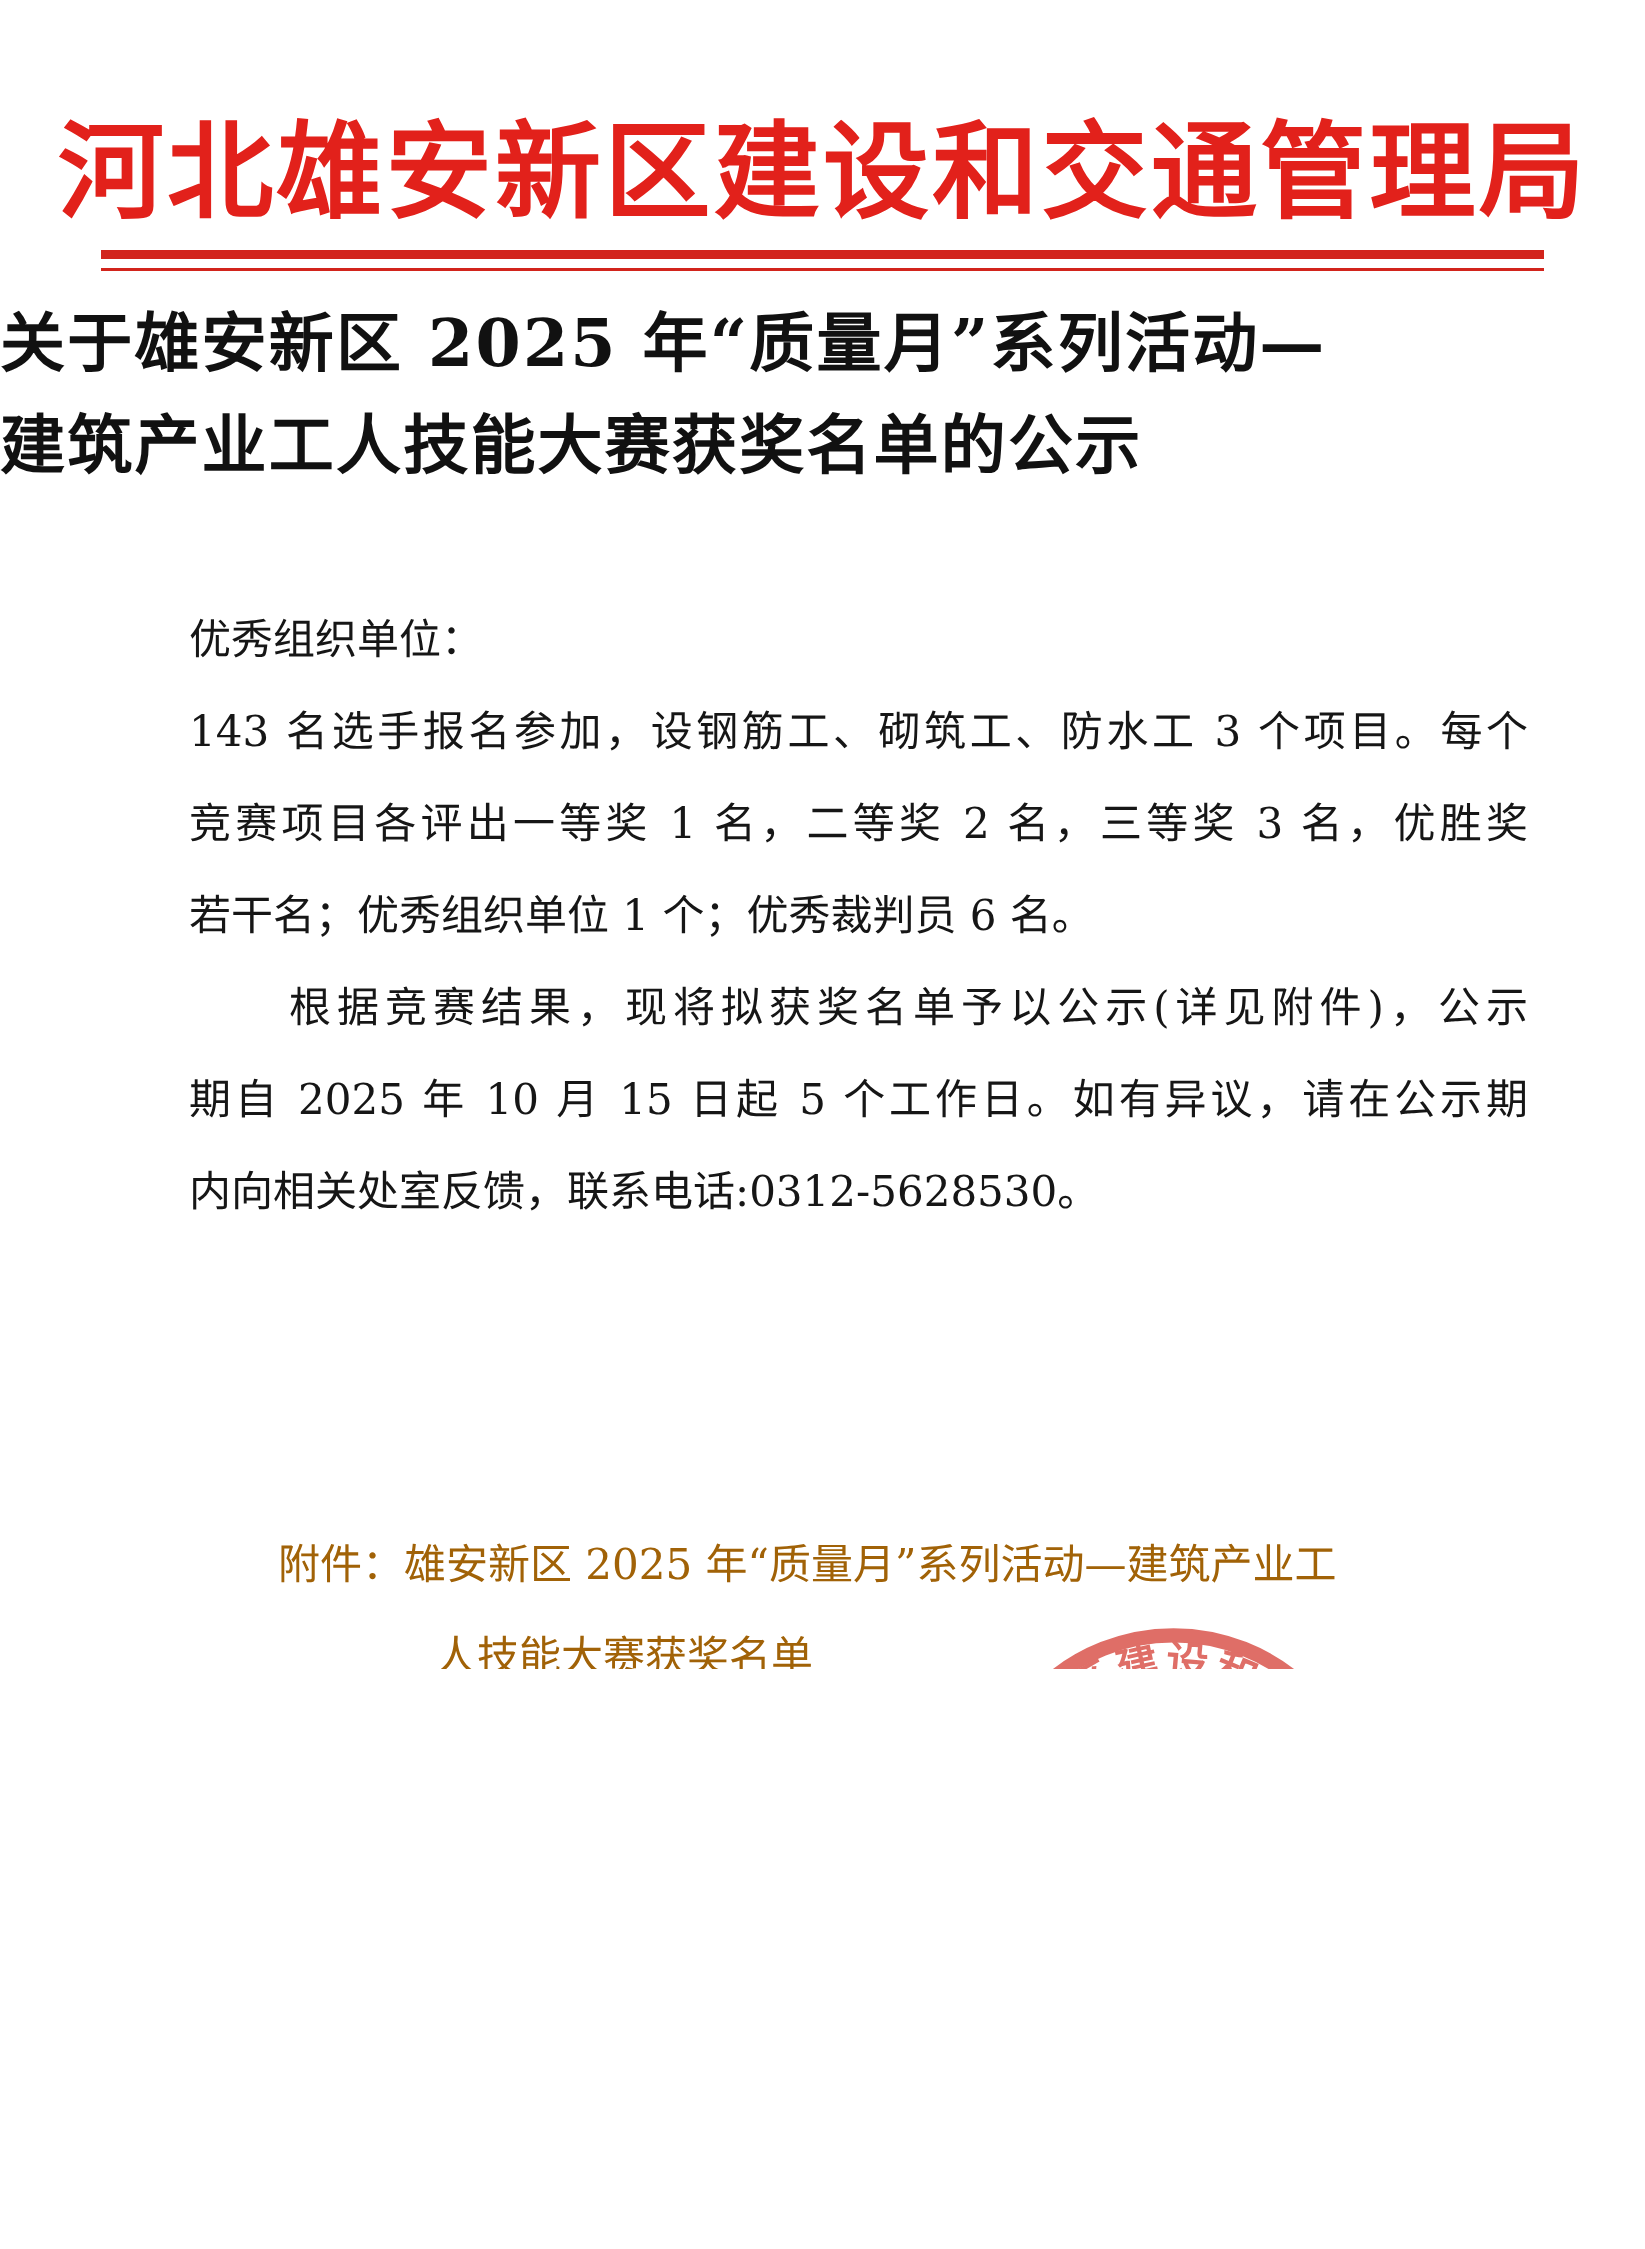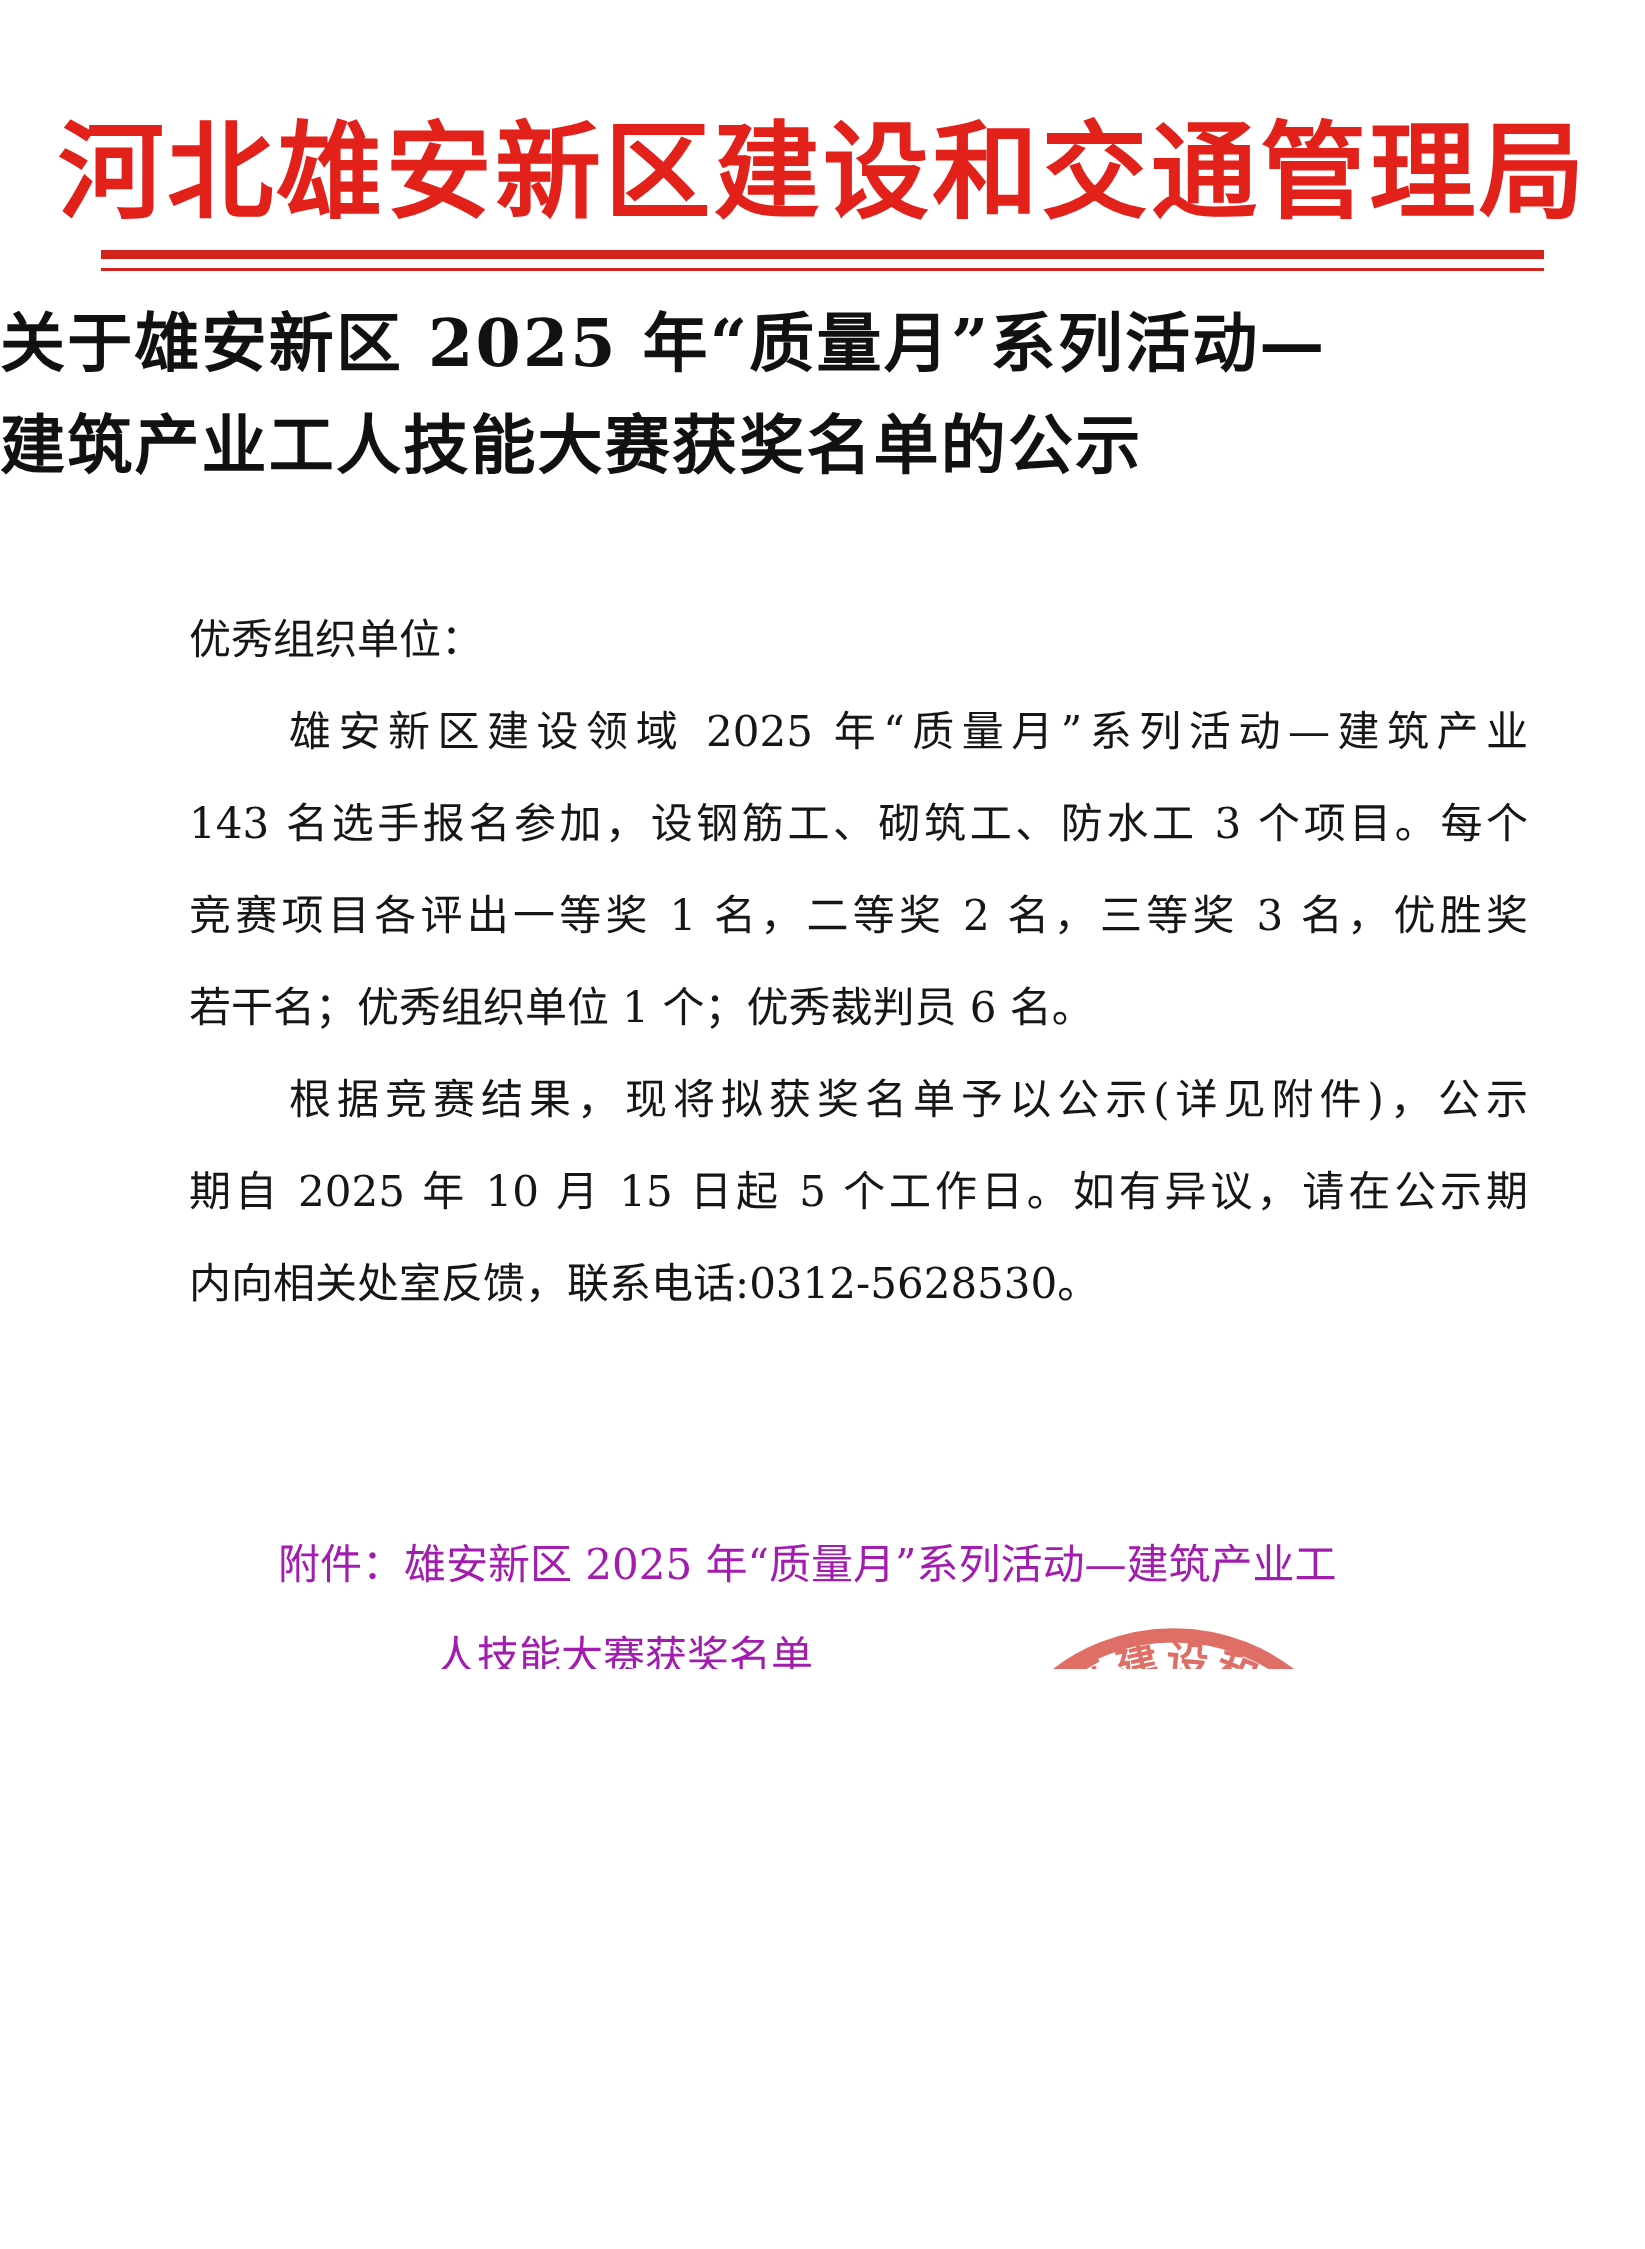--- a/index.html
+++ b/index.html
@@ -40,21 +40,21 @@
     position:absolute;left:189px;top:594px;width:1339px;
     font-size:42px;line-height:92px;
     color:#161616;
   }
   .bline{height:92px;white-space:nowrap;}
   .just{white-space:normal;text-align:justify;text-align-last:justify;}
   .ind{text-indent:100px;}
   
   .attachment{
     position:absolute;left:189px;top:1519px;width:1339px;
-    font-size:42px;line-height:92px;color:#a21caf;
+    font-size:42px;line-height:92px;color:#a16207;
   }
   .att-1{padding-left:89px;white-space:nowrap;}
   .att-2{padding-left:246px;white-space:nowrap;}
   
   .signature{
     position:absolute;left:754px;top:1787px;width:664px;
     text-align:center;
     font-size:43px;line-height:94px;
     color:#141414;
     z-index:3;
@@ -80,21 +80,20 @@
   <div class="rule rule-top-thick"></div>
   <div class="rule rule-top-thin"></div>
 
   <div class="doc-title">
     <div>关于雄安新区 2025 年“质量月”系列活动—</div>
     <div>建筑产业工人技能大赛获奖名单的公示</div>
   </div>
 
   <div class="body-text">
     <div class="bline">优秀组织单位：</div>
-    <div class="bline just ind">雄安新区建设领域 2025 年“质量月”系列活动—建筑产业</div>
     <div class="bline just">143 名选手报名参加，设钢筋工、砌筑工、防水工 3 个项目。每个</div>
     <div class="bline just">竞赛项目各评出一等奖 1 名，二等奖 2 名，三等奖 3 名，优胜奖</div>
     <div class="bline">若干名；优秀组织单位 1 个；优秀裁判员 6 名。</div>
     <div class="bline just ind">根据竞赛结果，现将拟获奖名单予以公示(详见附件)，公示</div>
     <div class="bline just">期自 2025 年 10 月 15 日起 5 个工作日。如有异议，请在公示期</div>
     <div class="bline">内向相关处室反馈，联系电话:0312-5628530。</div>
   </div>
 
   <div class="attachment">
     <div class="att-1">附件：雄安新区 2025 年“质量月”系列活动—建筑产业工</div>

